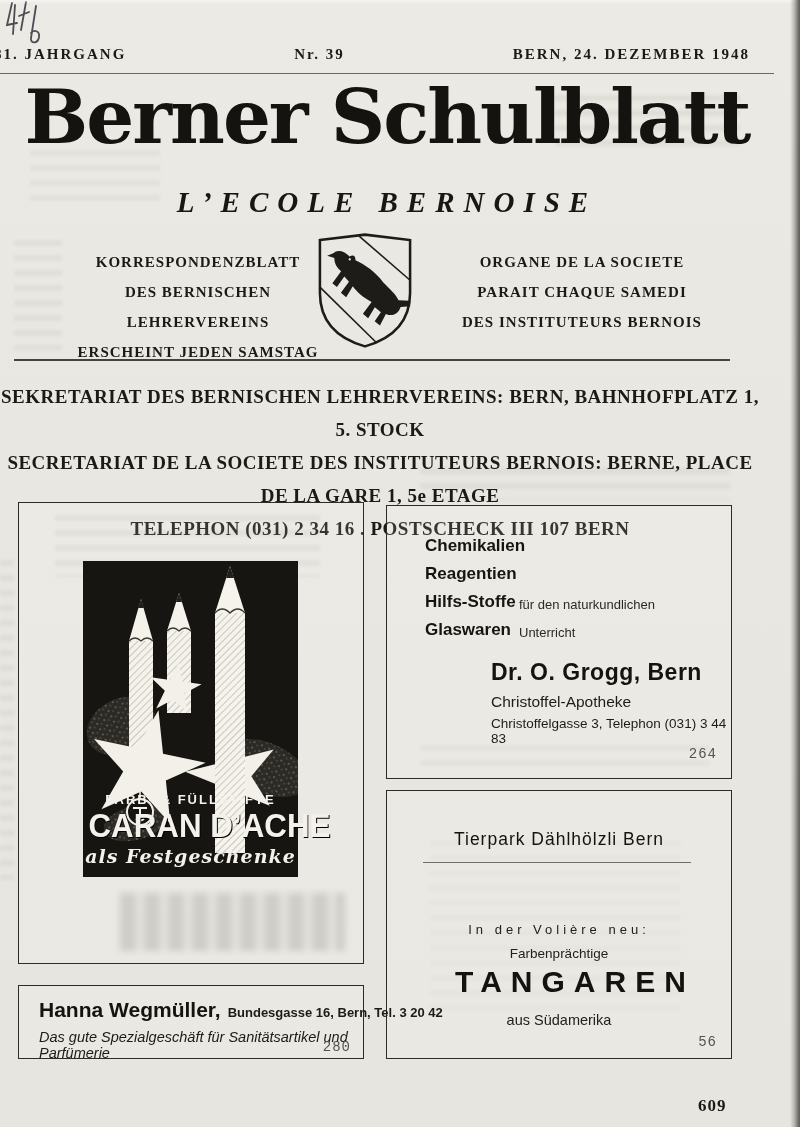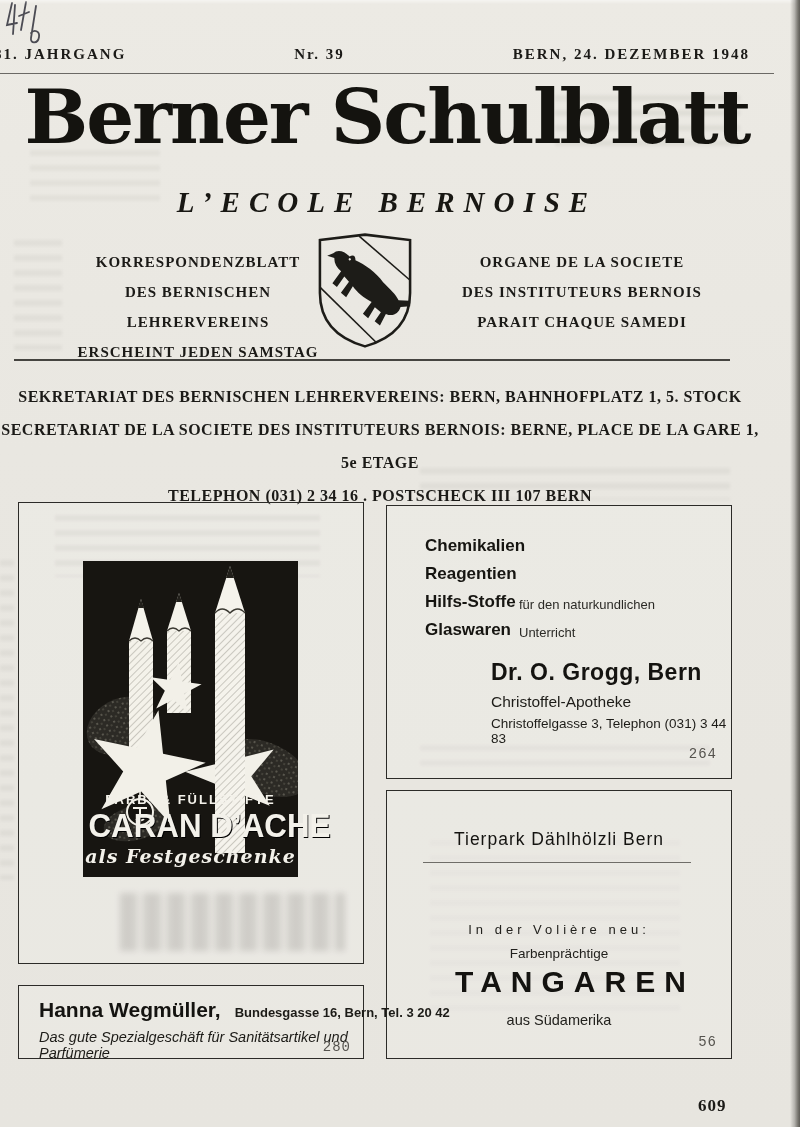--- a/index.html
+++ b/index.html
@@ -33,21 +33,21 @@
 
   .mastcol{position:absolute;text-align:center;font-weight:bold;font-size:15px;
     letter-spacing:1px;line-height:30px;}
   .mastcol.left{top:247px;left:58px;width:280px;}
   .mastcol.right{top:247px;left:452px;width:260px;}
   .crest{position:absolute;top:230px;left:316px;width:98px;height:122px;}
 
   .rule2{position:absolute;top:359px;left:14px;width:716px;height:1.5px;background:#454440;}
 
   .secretariat{position:absolute;top:380px;left:0;width:760px;text-align:center;
-    font-weight:bold;font-size:16px;letter-spacing:.5px;line-height:33px;}
+    font-weight:bold;font-size:19px;letter-spacing:.5px;line-height:33px;}
 
   .adbox{position:absolute;border:1.5px solid #2c2b28;background:rgba(255,255,255,.12);}
   .box-caran{left:18px;top:502px;width:344px;height:460px;}
   .box-grogg{left:386px;top:505px;width:344px;height:272px;}
   .box-tierpark{left:386px;top:790px;width:344px;height:267px;}
   .box-hanna{left:18px;top:985px;width:344px;height:72px;}
 
   .sans{font-family:"Liberation Sans",sans-serif;}
   .adnum{position:absolute;font-family:Liberation Mono, monospace;font-size:14px;color:#55534e;letter-spacing:1px;}
 
@@ -75,21 +75,21 @@
     font-size:17.5px;font-weight:normal;letter-spacing:1px;color:#141310;}
   .tp-rule{position:absolute;top:71px;left:36px;width:268px;height:1px;background:#6f6d68;}
   .tp-intro{position:absolute;top:112px;left:0;width:344px;text-align:center;
     font-size:13px;letter-spacing:4px;color:#22211d;margin-top:19px;}
   .tp-line2{position:absolute;top:155px;left:0;width:344px;text-align:center;font-size:13.5px;color:#22211d;}
   .tp-head{position:absolute;top:174px;left:16px;width:344px;text-align:center;
     font-size:30px;font-weight:bold;letter-spacing:9px;color:#141310;}
   .tp-line3{position:absolute;top:221px;left:0;width:344px;text-align:center;font-size:14.5px;color:#22211d;}
 
   
-  .hw-row{position:absolute;top:12px;left:20px;display:flex;align-items:baseline;gap:14px;white-space:nowrap;}
+  .hw-row{position:absolute;top:12px;left:20px;display:flex;align-items:baseline;gap:7px;white-space:nowrap;}
   .hw-name{font-size:21px;font-weight:bold;color:#141310;}
   .hw-addr{font-size:13px;font-weight:bold;color:#1c1b17;}
   .hw-tag{position:absolute;top:43px;left:20px;font-size:14.5px;font-style:italic;color:#1c1b17;}
 
   .pagenum{position:absolute;top:1064px;left:698px;font-size:17px;font-weight:bold;letter-spacing:1px;margin-top:32px;}
   .handwriting{position:absolute;top:0;left:2px;}
 </style>
 </head>
 <body>
 
@@ -134,22 +134,22 @@
     <line x1="44" y1="4" x2="96" y2="49" stroke="#1d1c18" stroke-width="1.6"></line>
     <line x1="4" y1="56" x2="61" y2="112" stroke="#1d1c18" stroke-width="1.6"></line>
     <g transform="translate(50,59) rotate(40) translate(-45,-27)">
       <path fill="#1d1c18" d="M-3,16 C-1,12 5,10 11,11 C12,7 15,6 18,10 C28,7 42,6 54,9 C64,10 72,10 78,13 L87,6 L91,10 L84,17 C87,24 84,30 77,32 L80,45 L73,45 L72,34 L64,34 L66,47 L59,47 L58,32 C49,34 40,34 33,32 L35,45 L28,45 L27,31 L20,30 L21,43 L15,43 L14,28 C8,28 3,26 0,22 L-7,25 L-4,19 Z"></path>
       <circle cx="13" cy="13" r="1.2" fill="#e9e7e1"></circle>
     </g>
   </svg>
 
   <div class="mastcol right">
     <div>ORGANE DE LA SOCIETE</div>
+    <div>PARAIT CHAQUE SAMEDI</div>
     <div>DES INSTITUTEURS BERNOIS</div>
-    <div>PARAIT CHAQUE SAMEDI</div>
   </div>
 
   <div class="rule2"></div>
 
   <div class="secretariat">
     <div>SEKRETARIAT DES BERNISCHEN LEHRERVEREINS: BERN, BAHNHOFPLATZ 1, 5. STOCK</div>
     <div>SECRETARIAT DE LA SOCIETE DES INSTITUTEURS BERNOIS: BERNE, PLACE DE LA GARE 1, 5e ETAGE</div>
     <div>TELEPHON (031) 2 34 16 . POSTSCHECK III 107 BERN</div>
   </div>
 

